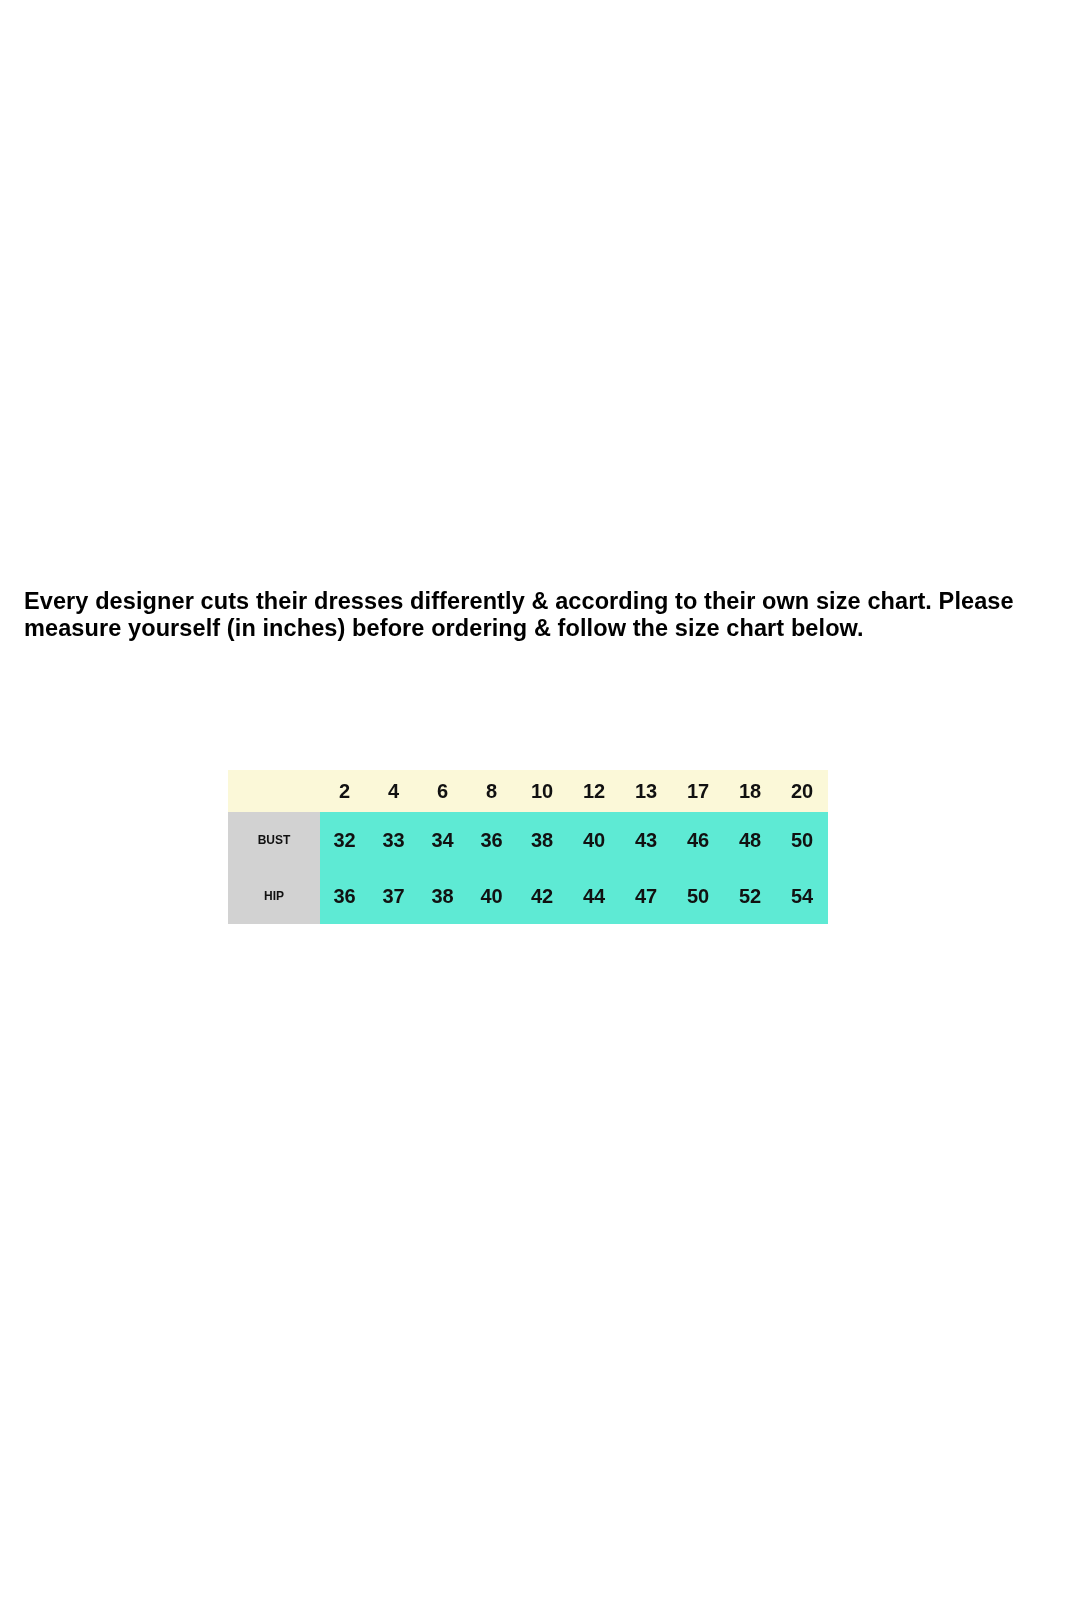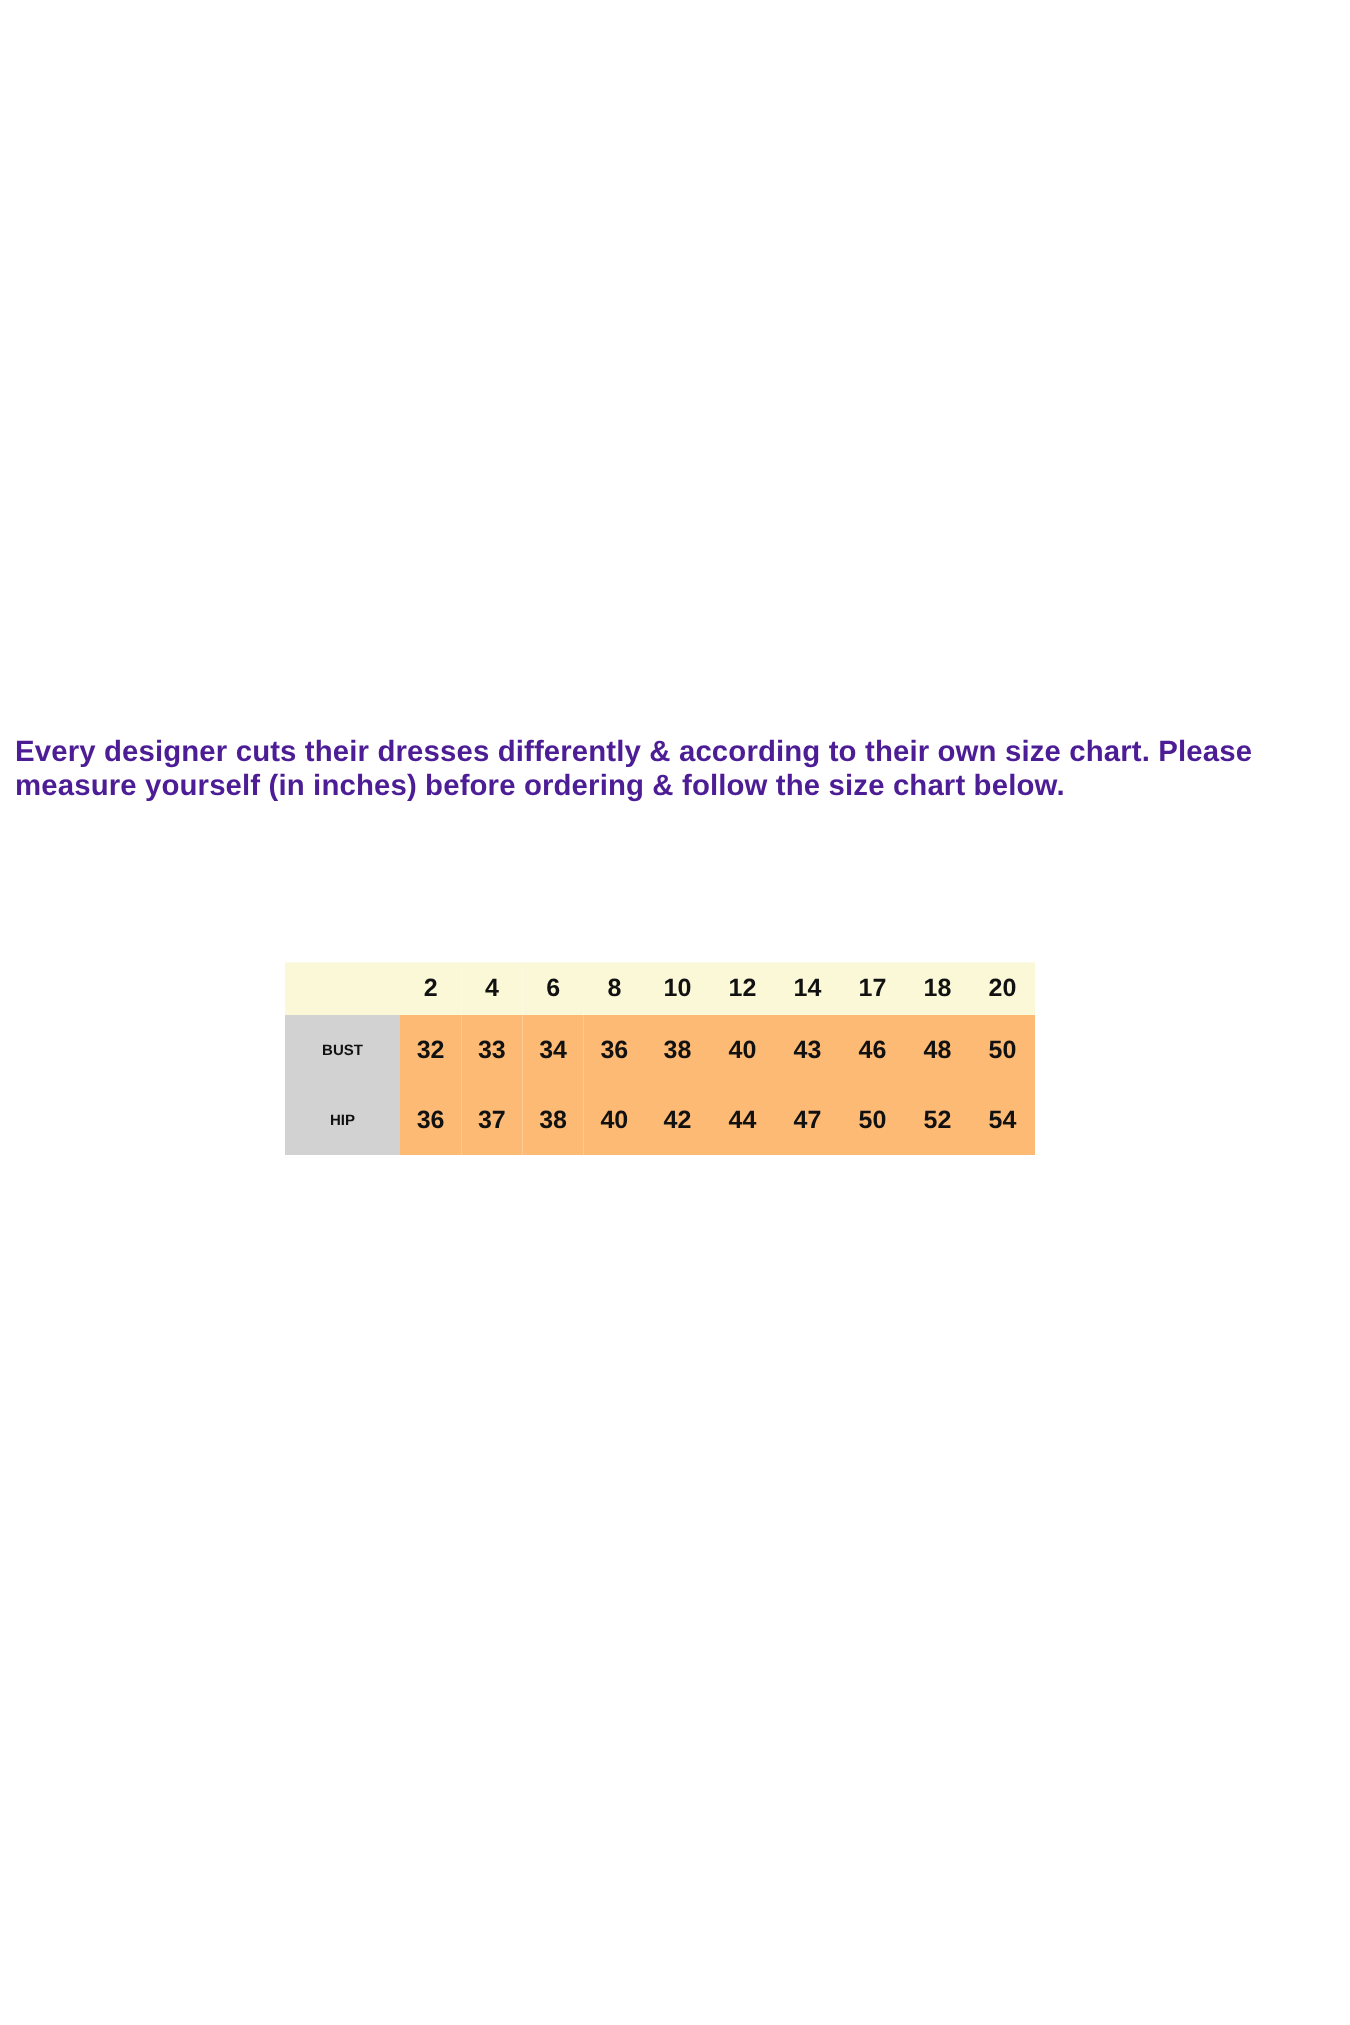--- a/index.html
+++ b/index.html
@@ -20,27 +20,27 @@
     position: absolute;
     left: 0;
     top: 0;
     width: 1080px;
     height: 1620px;
     background: #ffffff;
   }
 
   .intro {
     position: absolute;
-    left: 12px;
+    left: 24px;
     top: 588px;
     width: 1040px;
     font-size: 23.5px;
     font-weight: bold;
     line-height: 27px;
-    color: #4c1d95;
+    color: #000000;
     letter-spacing: 0.1px;
   }
   .intro p {
     margin: 0;
   }
 
   .size-table-wrap {
     position: absolute;
     left: 228px;
     top: 770px;
@@ -81,21 +81,21 @@
     font-size: 12px;
     height: 56px;
   }
   tr.header-row td.corner-cell {
     width: 92px;
   }
 
   td.val {
     width: 49px;
     height: 56px;
-    background: #fdba74;
+    background: #5eead4;
     font-size: 20px;
     font-weight: normal;
   }
   tr.header-row td.val {
     font-weight: bold;
     background: #fbf8d8;
     height: 42px;
   }
   
   td.val.wide {
@@ -116,21 +116,21 @@
     <table class="size-table">
       <tbody>
         <tr class="header-row">
           <td class="corner-cell"></td>
           <td class="val">2</td>
           <td class="val">4</td>
           <td class="val">6</td>
           <td class="val">8</td>
           <td class="val wide">10</td>
           <td class="val wide">12</td>
-          <td class="val wide">14</td>
+          <td class="val wide">13</td>
           <td class="val wide">17</td>
           <td class="val wide">18</td>
           <td class="val wide">20</td>
         </tr>
 
         <tr>
           <td class="row-label">BUST</td>
           <td class="val">32</td>
           <td class="val">33</td>
           <td class="val">34</td>

